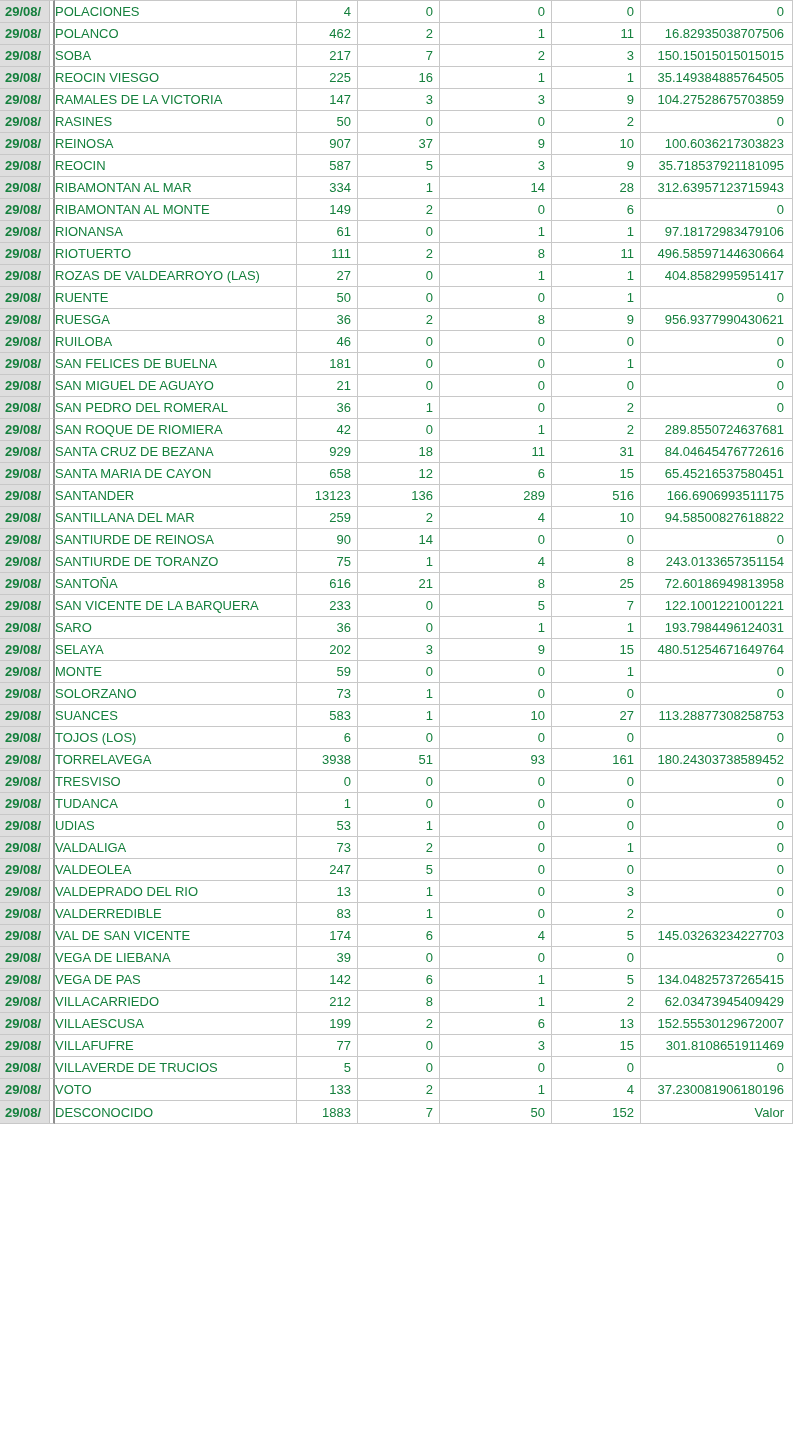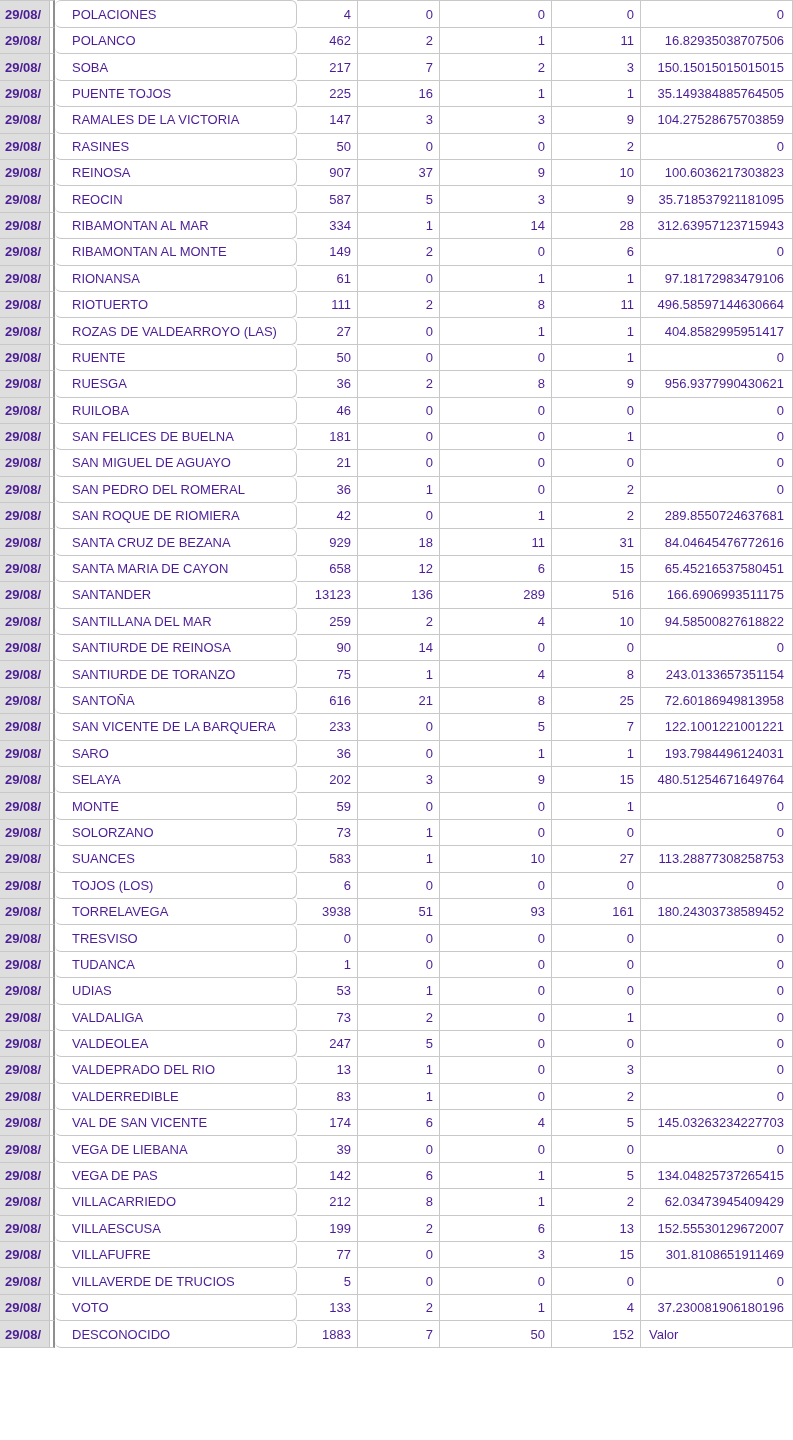--- a/index.html
+++ b/index.html
@@ -8,26 +8,26 @@
   }
   body {
     width: 793px;
     height: 1440px;
     overflow: hidden;
     background: #ffffff;
     font-family: "Liberation Sans", sans-serif;
   }
   table.sheet {
     width: 793px;
-    height: 1348px;
+    height: 1124px;
     table-layout: fixed;
     border-collapse: separate;
     border-spacing: 0;
     font-size: 13px;
-    color: #4c1d95;
+    color: #15803d;
   }
   td {
     box-sizing: border-box;
     padding: 0;
     margin: 0;
     overflow: hidden;
     white-space: nowrap;
     vertical-align: middle;
     border-right: 1px solid #c8c8c8;
     border-bottom: 1px solid #c8c8c8;
@@ -37,33 +37,32 @@
   }
   td.date {
     background: #dedede;
     font-weight: bold;
     padding-left: 5px;
     border-right: 2px solid #8f8f8f;
     
     box-shadow: inset -3px 0 0 #ffffff, inset -4px 0 0 #c3c3c3;
   }
   td.name {
-    padding-left: 17px;
-    border-radius: 6px;
+    padding-left: 0;
   }
   td.num {
     text-align: right;
     padding-right: 6px;
   }
   td.valor {
     padding-left: 8px;
     padding-right: 8px;
   }
   td.valor.num-val { text-align: right; }
-  td.valor.text-val { text-align: left; }
+  td.valor.text-val { text-align: right; }
 </style>
 </head>
 <body>
 
 <table class="sheet">
   <colgroup>
     <col style="width:55px">
     <col style="width:242px">
     <col style="width:61px">
     <col style="width:82px">
@@ -94,21 +93,21 @@
     <td class="date">29/08/</td>
     <td class="name">SOBA</td>
     <td class="num">217</td>
     <td class="num">7</td>
     <td class="num">2</td>
     <td class="num">3</td>
     <td class="valor num-val">150.15015015015015</td>
   </tr>
       <tr>
     <td class="date">29/08/</td>
-    <td class="name">PUENTE TOJOS</td>
+    <td class="name">REOCIN VIESGO</td>
     <td class="num">225</td>
     <td class="num">16</td>
     <td class="num">1</td>
     <td class="num">1</td>
     <td class="valor num-val">35.149384885764505</td>
   </tr>
       <tr>
     <td class="date">29/08/</td>
     <td class="name">RAMALES DE LA VICTORIA</td>
     <td class="num">147</td>

